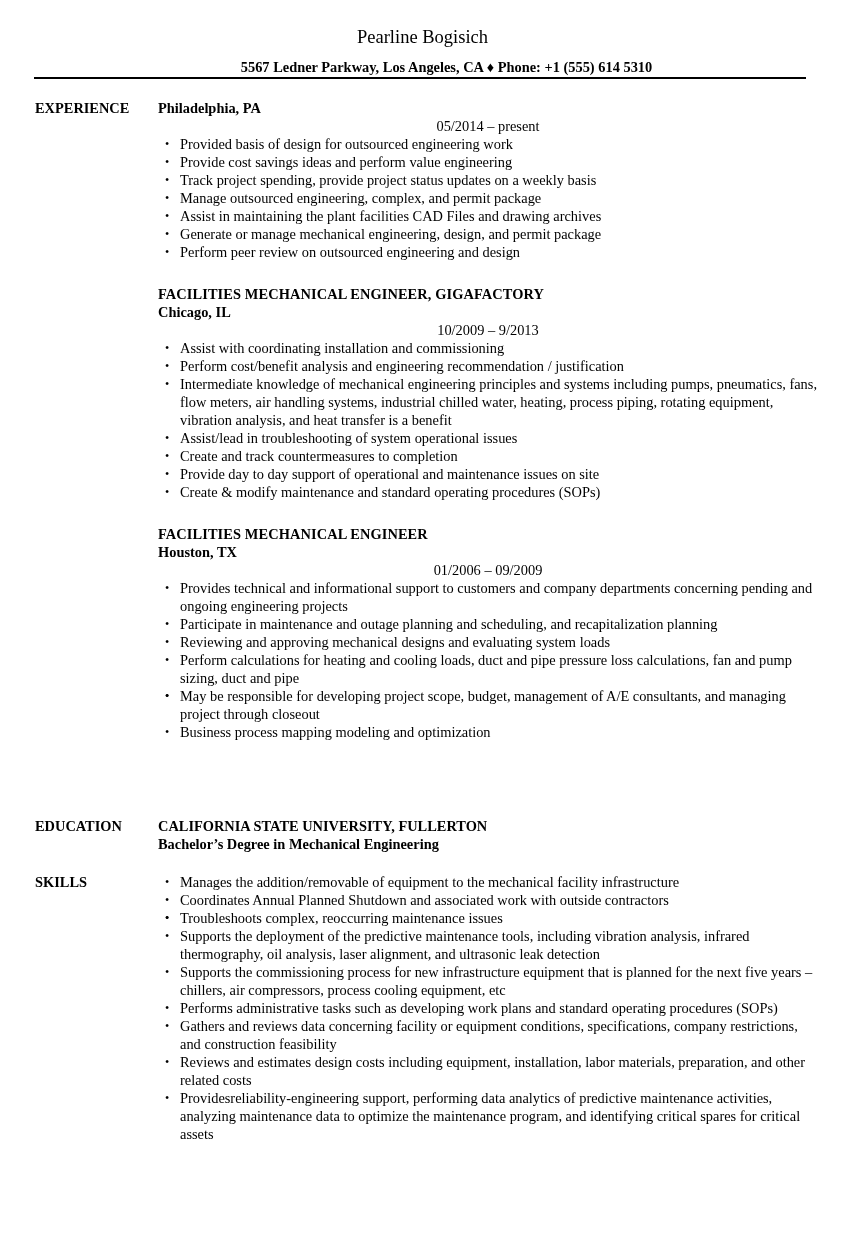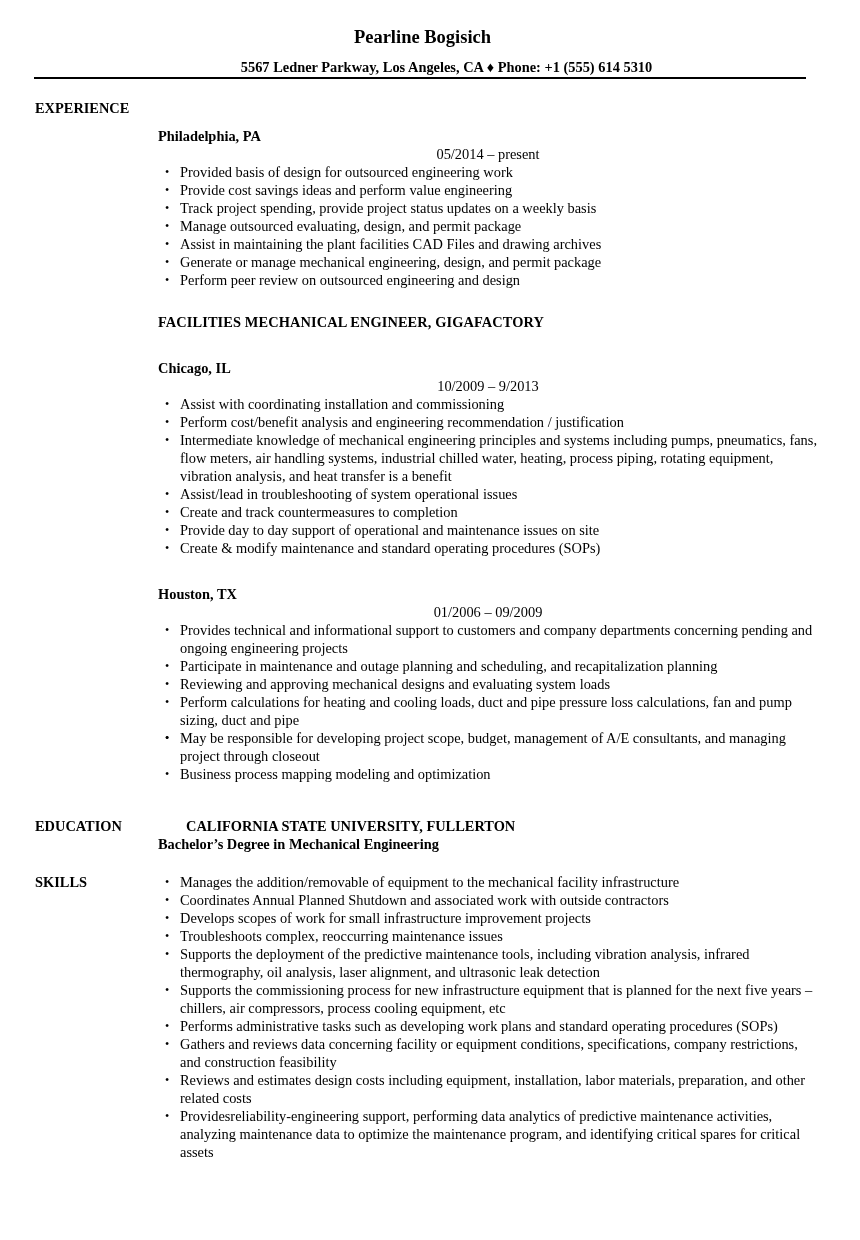--- a/index.html
+++ b/index.html
@@ -21,21 +21,21 @@
       left: 0;
       top: 0;
       width: 860px;
     }
     .name {
       position: absolute;
       top: 26px;
       left: 0;
       width: 845px;
       text-align: center;
-      font-weight: bold;
+      font-weight: normal;
       font-size: 18.5px;
       line-height: 22px;
     }
     .contact {
       position: absolute;
       top: 58px;
       left: 0;
       width: 845px;
       text-align: center;
       font-weight: bold;
@@ -73,21 +73,20 @@
     .job { margin-bottom: 24px; }
     .job-title {
       font-weight: bold;
       font-size: 14.4px;
       line-height: 18px;
       letter-spacing: 0.1px;
     }
     .job-location {
       font-weight: bold;
       line-height: 18px;
-      margin-top: 28px;
     }
     .job-dates {
       line-height: 18px;
       text-align: center;
     }
     ul.bullets {
       list-style: none;
       margin: 0;
       padding: 0;
     }
@@ -95,21 +94,21 @@
       position: relative;
       padding-left: 22px;
       line-height: 18px;
     }
     ul.bullets li .bullet {
       position: absolute;
       left: 7px;
       top: 0;
       font-size: 12px;
     }
-    .edu-school { font-weight: bold; line-height: 18px; margin-left: 28px; }
+    .edu-school { font-weight: bold; line-height: 18px; }
     .edu-degree { font-weight: bold; line-height: 18px; }
   </style>
 </head>
 <body>
 
 <div class="page">
 
   <div class="name">Pearline Bogisich</div>
 
   <div class="contact">
@@ -123,41 +122,42 @@
   <div class="section" style="top:99px;">
     <div class="section-label">EXPERIENCE</div>
     <div class="section-body" id="experience-body">
         <div class="job">
           <div class="job-location">Philadelphia, PA</div>
           <div class="job-dates">05/2014 – present</div>
           <ul class="bullets">
             <li><span class="bullet">•</span><span>Provided basis of design for outsourced engineering work</span></li>
             <li><span class="bullet">•</span><span>Provide cost savings ideas and perform value engineering</span></li>
             <li><span class="bullet">•</span><span>Track project spending, provide project status updates on a weekly basis</span></li>
-            <li><span class="bullet">•</span><span>Manage outsourced evaluating, design, and permit package</span></li>
+            <li><span class="bullet">•</span><span>Manage outsourced engineering, complex, and permit package</span></li>
             <li><span class="bullet">•</span><span>Assist in maintaining the plant facilities CAD Files and drawing archives</span></li>
             <li><span class="bullet">•</span><span>Generate or manage mechanical engineering, design, and permit package</span></li>
             <li><span class="bullet">•</span><span>Perform peer review on outsourced engineering and design</span></li>
           </ul>
         </div>
         <div class="job">
           <div class="job-title">FACILITIES MECHANICAL ENGINEER, GIGAFACTORY</div>
           <div class="job-location">Chicago, IL</div>
           <div class="job-dates">10/2009 – 9/2013</div>
           <ul class="bullets">
             <li><span class="bullet">•</span><span>Assist with coordinating installation and commissioning</span></li>
             <li><span class="bullet">•</span><span>Perform cost/benefit analysis and engineering recommendation / justification</span></li>
             <li><span class="bullet">•</span><span>Intermediate knowledge of mechanical engineering principles and systems including pumps, pneumatics, fans, flow meters, air handling systems, industrial chilled water, heating, process piping, rotating equipment, vibration analysis, and heat transfer is a benefit</span></li>
             <li><span class="bullet">•</span><span>Assist/lead in troubleshooting of system operational issues</span></li>
             <li><span class="bullet">•</span><span>Create and track countermeasures to completion</span></li>
             <li><span class="bullet">•</span><span>Provide day to day support of operational and maintenance issues on site</span></li>
             <li><span class="bullet">•</span><span>Create &amp; modify maintenance and standard operating procedures (SOPs)</span></li>
           </ul>
         </div>
         <div class="job">
+          <div class="job-title">FACILITIES MECHANICAL ENGINEER</div>
           <div class="job-location">Houston, TX</div>
           <div class="job-dates">01/2006 – 09/2009</div>
           <ul class="bullets">
             <li><span class="bullet">•</span><span>Provides technical and informational support to customers and company departments concerning pending and ongoing engineering projects</span></li>
             <li><span class="bullet">•</span><span>Participate in maintenance and outage planning and scheduling, and recapitalization planning</span></li>
             <li><span class="bullet">•</span><span>Reviewing and approving mechanical designs and evaluating system loads</span></li>
             <li><span class="bullet">•</span><span>Perform calculations for heating and cooling loads, duct and pipe pressure loss calculations, fan and pump sizing, duct and pipe</span></li>
             <li><span class="bullet">•</span></li>
             <li><span class="bullet">•</span><span>May be responsible for developing project scope, budget, management of A/E consultants, and managing project through closeout</span></li>
             <li><span class="bullet">•</span><span>Business process mapping modeling and optimization</span></li>
@@ -173,21 +173,21 @@
       <div class="edu-degree">Bachelor’s Degree in Mechanical Engineering</div>
     </div>
   </div>
 
   <div class="section" style="top:873px;">
     <div class="section-label">SKILLS</div>
     <div class="section-body">
       <ul class="bullets" id="skills-list">
           <li><span class="bullet">•</span><span>Manages the addition/removable of equipment to the mechanical facility infrastructure</span></li>
           <li><span class="bullet">•</span><span>Coordinates Annual Planned Shutdown and associated work with outside contractors</span></li>
-          <li><span class="bullet">•</span><span>Develops scopes of work for small infrastructure improvement projects</span></li>
+          <li><span class="bullet">•</span></li>
           <li><span class="bullet">•</span><span>Troubleshoots complex, reoccurring maintenance issues</span></li>
           <li><span class="bullet">•</span><span>Supports the deployment of the predictive maintenance tools, including vibration analysis, infrared thermography, oil analysis, laser alignment, and ultrasonic leak detection</span></li>
           <li><span class="bullet">•</span><span>Supports the commissioning process for new infrastructure equipment that is planned for the next five years – chillers, air compressors, process cooling equipment, etc</span></li>
           <li><span class="bullet">•</span><span>Performs administrative tasks such as developing work plans and standard operating procedures (SOPs)</span></li>
           <li><span class="bullet">•</span><span>Gathers and reviews data concerning facility or equipment conditions, specifications, company restrictions, and construction feasibility</span></li>
           <li><span class="bullet">•</span><span>Reviews and estimates design costs including equipment, installation, labor materials, preparation, and other related costs</span></li>
           <li><span class="bullet">•</span><span>Providesreliability-engineering support, performing data analytics of predictive maintenance activities, analyzing maintenance data to optimize the maintenance program, and identifying critical spares for critical assets</span></li>
         </ul>
     </div>
   </div>

